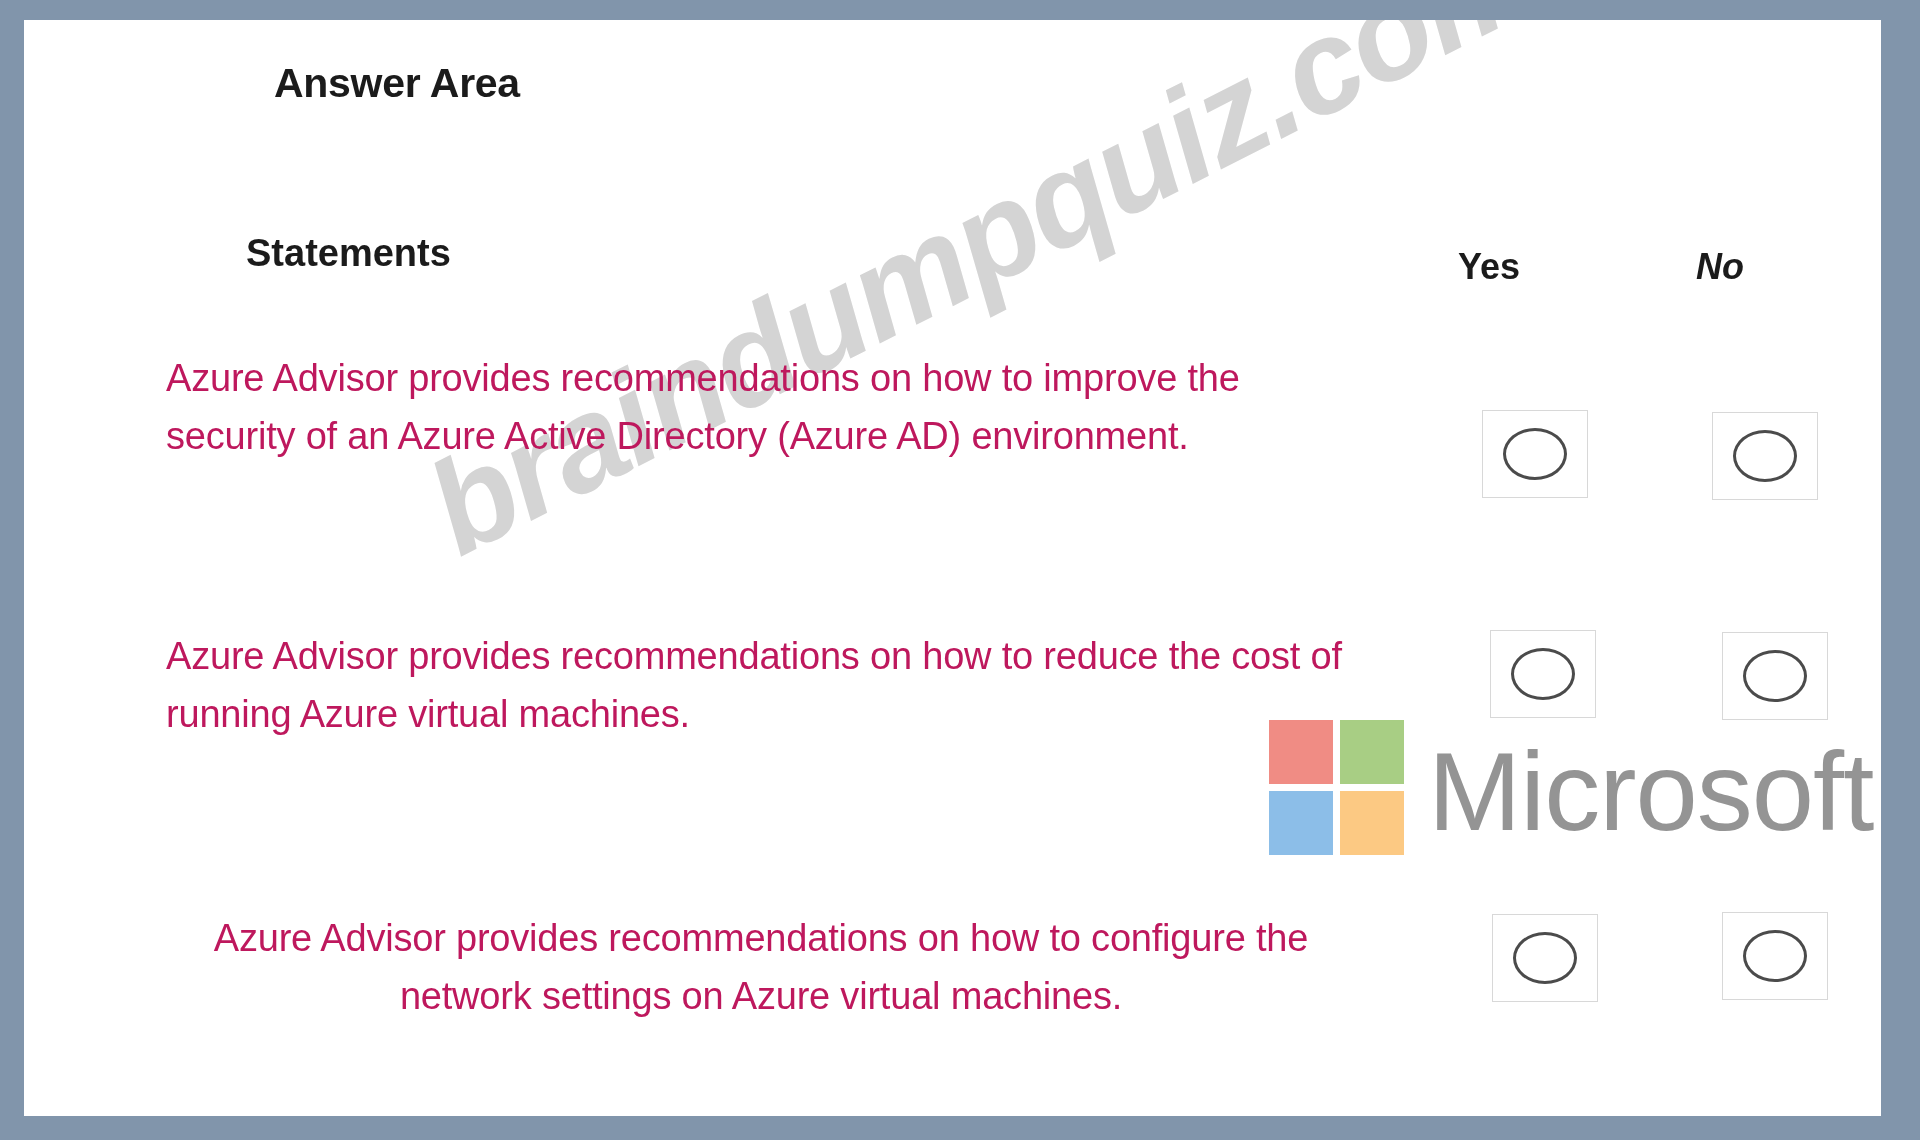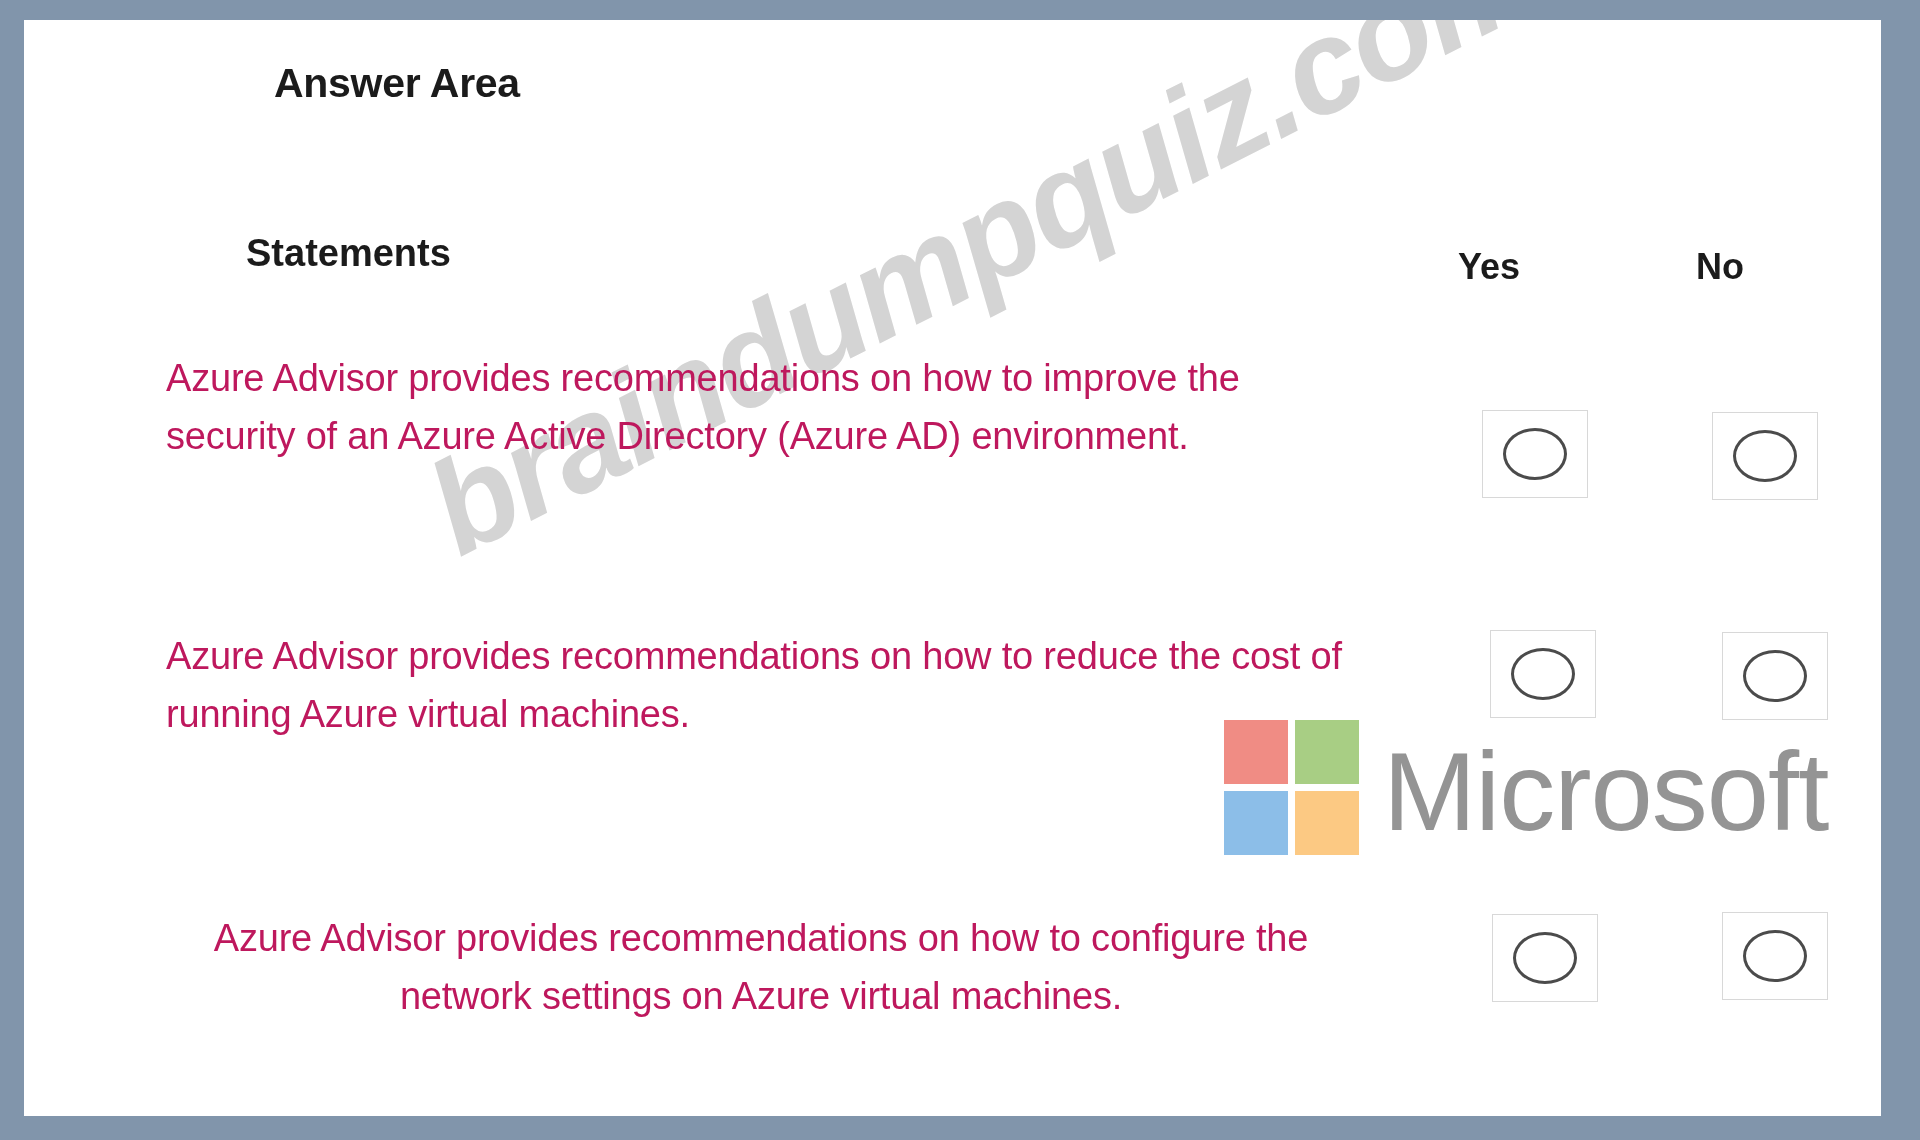--- a/index.html
+++ b/index.html
@@ -42,21 +42,21 @@
     color: #d4d4d4;
     white-space: nowrap;
     transform: rotate(-27deg);
     transform-origin: left top;
     letter-spacing: -2px;
   }
 
   
   #ms-brand {
     position: absolute;
-    left: 1200px;
+    left: 1245px;
     top: 700px;
     display: flex;
     align-items: center;
     z-index: 2;
   }
   #ms-logo {
     width: 135px;
     height: 135px;
     display: grid;
     grid-template-columns: 1fr 1fr;
@@ -101,21 +101,21 @@
   }
   .col-header {
     position: absolute;
     top: 226px;
     font-size: 36px;
     font-weight: bold;
     color: #1b1b1b;
     width: 160px;
   }
   #col-header-yes { left: 1434px; }
-  #col-header-no  { left: 1672px; }
+  #col-header-no  { left: 1672px; font-style: italic; }
 
   .stmt-row { position: absolute; left: 0; width: 100%; }
   .stmt-text {
     position: absolute;
     left: 142px;
     width: 1190px;
     font-size: 38px;
     line-height: 1.52;
     color: #be185d;
     letter-spacing: -0.2px;

